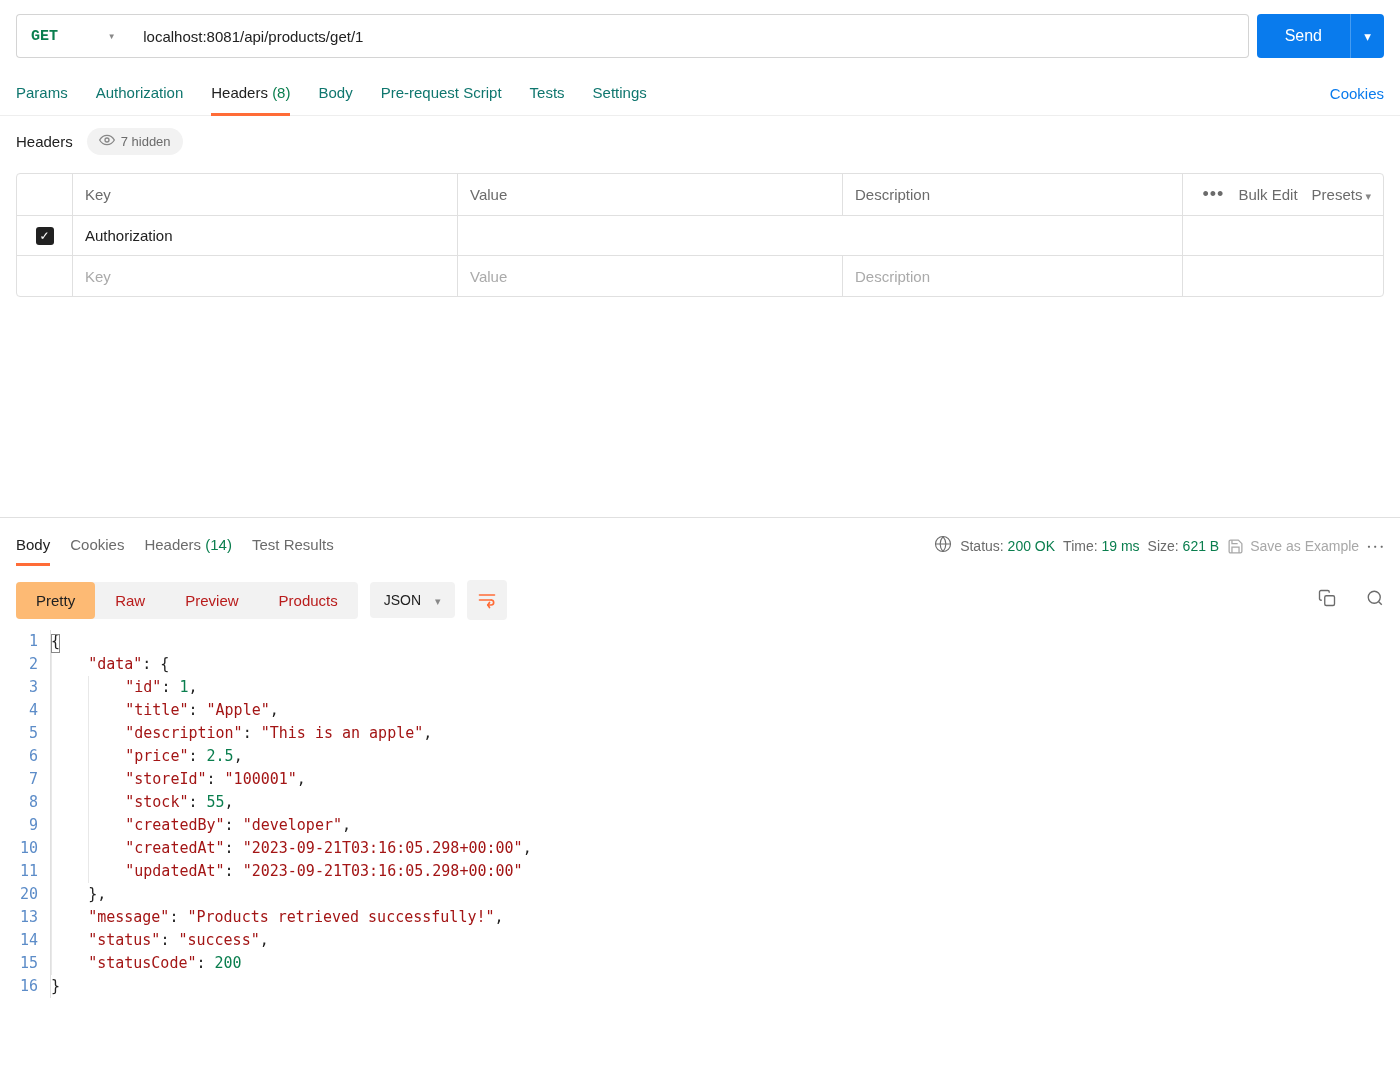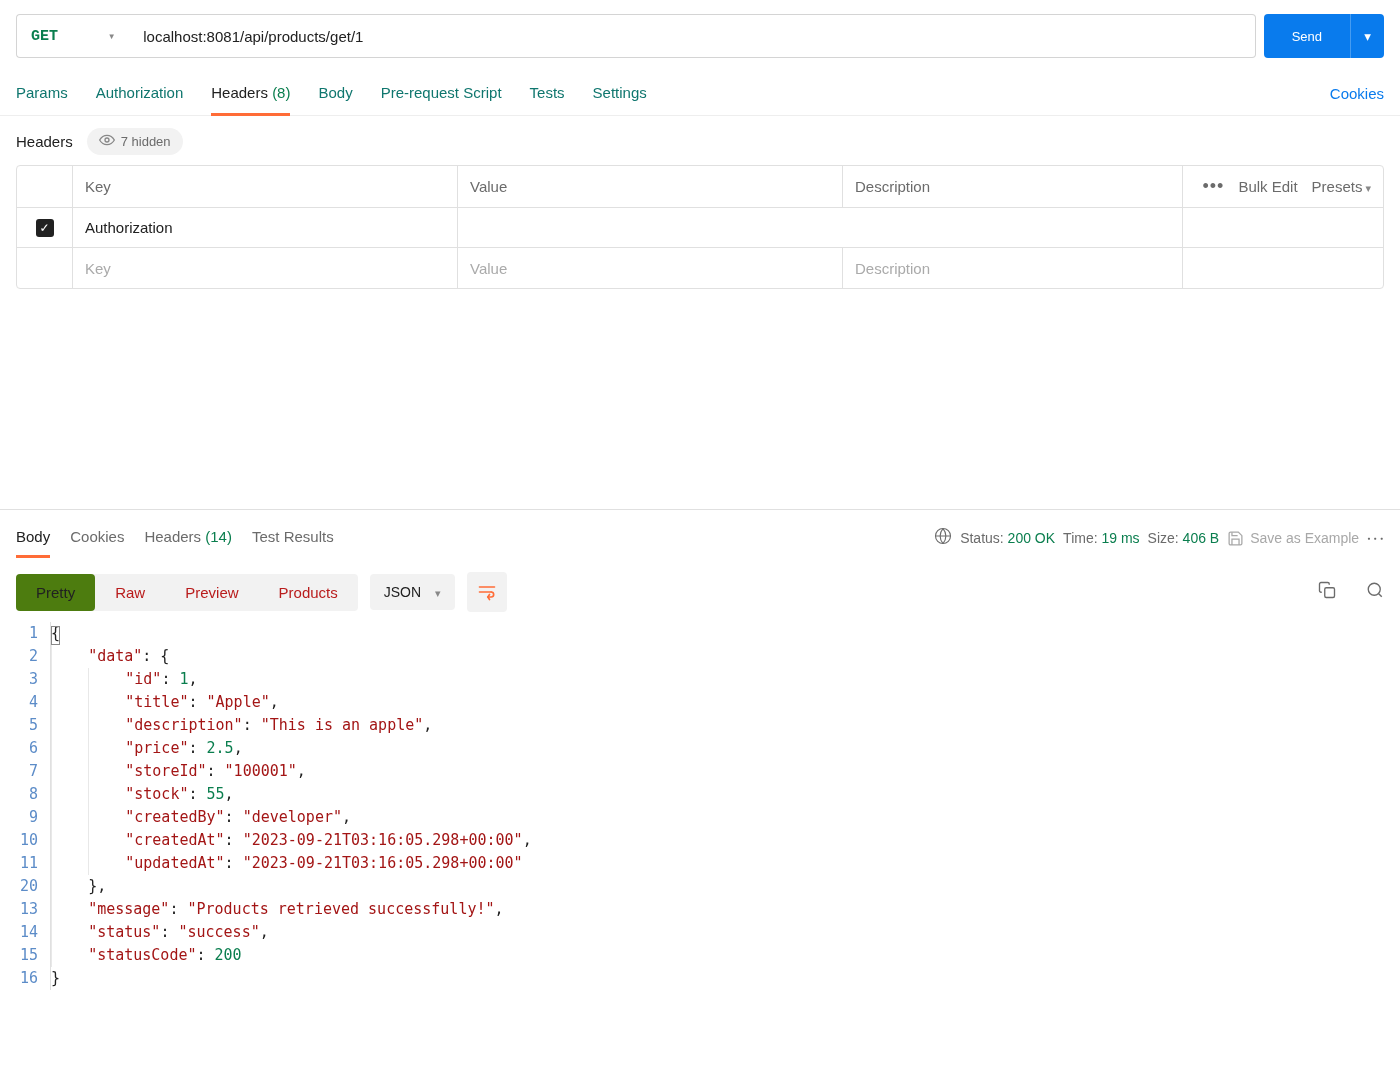--- a/index.html
+++ b/index.html
@@ -4,39 +4,39 @@
 <style>
 * { box-sizing: border-box; margin: 0; padding: 0; }
 body { font-family: -apple-system, BlinkMacSystemFont, "Segoe UI", sans-serif; font-size: 14px; color: #212121; background: #fff; width: 1400px; height: 1067px; overflow: hidden; }
 
 
 .request-bar { display: flex; gap: 8px; padding: 14px 16px; }
 .method-select { display: flex; align-items: center; gap: 50px; padding: 0 14px; border: 1px solid #d4d4d4; border-right: none; border-radius: 4px 0 0 4px; height: 44px; color: #0a7e4e; font-weight: 600; font-size: 15px; font-family: Liberation Mono, monospace; }
 .method-chevron { color: #888; font-size: 12px; }
 .url-input { flex: 1; border: 1px solid #d4d4d4; border-left: none; border-radius: 0 4px 4px 0; height: 44px; padding: 0 14px; font-size: 15px; color: #212121; margin-left: -8px; }
 .send-group { display: flex; height: 44px; }
-.send-btn { background: #097bed; color: #fff; border: none; border-radius: 4px 0 0 4px; padding: 0 28px; font-size: 13px; font-weight: 500; }
+.send-btn { background: #097bed; color: #fff; border: none; border-radius: 4px 0 0 4px; padding: 0 28px; font-size: 16px; font-weight: 500; }
 .send-split { background: #097bed; border: none; border-left: 1px solid rgba(255,255,255,0.25); color: #fff; border-radius: 0 4px 4px 0; width: 34px; }
 
 
 .req-tabs { display: flex; justify-content: space-between; align-items: center; padding: 0 16px; border-bottom: 1px solid #eee; }
 .req-tabs-left { display: flex; gap: 28px; }
 .req-tab { padding: 12px 0; color: #0f766e; font-size: 15px; cursor: pointer; }
 .req-tab.active { color: #212121; font-weight: 500; border-bottom: 3px solid #ff6c37; margin-bottom: -1px; }
 .req-tab .count { color: #0a7e4e; }
 .cookies-link { color: #097bed; font-size: 15px; font-weight: 500; }
 
 
 .headers-bar { display: flex; align-items: center; gap: 14px; padding: 12px 16px 10px; }
 .headers-title { font-weight: 500; font-size: 15px; color: #212121; }
 .hidden-pill { display: flex; align-items: center; gap: 6px; background: #f2f2f2; border-radius: 16px; padding: 4px 12px; color: #6b6b6b; font-size: 13px; }
 .eye-icon { font-size: 14px; color: #888; }
 
 
-.htable { margin: 0 16px; border: 1px solid #e0e0e0; border-radius: 4px; }
+.htable { margin: 8px 16px; border: 1px solid #e0e0e0; border-radius: 4px; }
 .hrow { display: flex; border-bottom: 1px solid #e0e0e0; min-height: 40px; }
 .hrow:last-child { border-bottom: none; }
 .hcell { padding: 10px 12px; font-size: 15px; border-right: 1px solid #e0e0e0; display: flex; align-items: center; }
 .hcell:last-child { border-right: none; }
 .cell-cb { width: 56px; justify-content: center; }
 .cell-key { width: 385px; }
 .cell-val { width: 385px; }
 .cell-desc { flex: 1; }
 .cell-actions { width: 200px; justify-content: flex-end; gap: 14px; color: #6b6b6b; }
 .hhead .hcell { font-weight: 500; color: #6b6b6b; }
@@ -55,21 +55,21 @@
 .resp-meta { display: flex; align-items: center; gap: 8px; font-size: 14px; color: #6b6b6b; }
 .resp-meta .green { color: #0a7e4e; }
 .save-example { display: flex; align-items: center; gap: 6px; color: #a8a8a8; }
 .globe { font-size: 16px; }
 
 
 .fmt-bar { display: flex; justify-content: space-between; align-items: center; padding: 6px 16px 10px; }
 .fmt-left { display: flex; align-items: center; gap: 12px; }
 .seg { display: flex; background: #f2f2f2; border-radius: 4px; }
 .seg-btn { padding: 10px 20px; color: #b91c1c; font-size: 15px; }
-.seg-btn.active { background: #4d7c0f; color: #212121; border-radius: 4px; }
+.seg-btn.active { background: #fdba74; color: #212121; border-radius: 4px; }
 .fmt-select { display: flex; align-items: flex-end; gap: 14px; background: #f2f2f2; border-radius: 4px; padding: 10px 14px; font-size: 14px; font-weight: 500; }
 .wrap-btn { background: #f2f2f2; border-radius: 4px; width: 40px; height: 40px; display: flex; align-items: center; justify-content: center; color: #ff6c37; font-size: 18px; }
 .fmt-right { display: flex; gap: 30px; color: #6b6b6b; font-size: 18px; }
 
 
 .code-wrap { display: flex; padding: 0 10px; font-family: Menlo, Consolas, monospace; font-size: 15px; line-height: 23px; }
 .gutter { text-align: right; color: #5c8cc8; padding-right: 12px; user-select: none; }
 .gutter div { min-width: 28px; }
 .code { flex: 1; white-space: pre; color: #212121; border-left: 1px solid #e0e0e0; }
 .code .indent-guide { border-left: 1px solid #e8e8e8; display:inline-block; }
@@ -167,21 +167,21 @@
   </div>
   <div class="resp-meta">
     <span class="globe">
       <svg width="18" height="18" viewBox="0 0 24 24" fill="none" stroke="#6b6b6b" stroke-width="1.5">
           <circle cx="12" cy="12" r="10"></circle>
           <path d="M2 12h20M12 2a15 15 0 010 20M12 2a15 15 0 000 20"></path>
         </svg>
     </span>
     <span><span>Status:</span> <span class="green">200 OK</span></span>
     <span><span>Time:</span> <span class="green">19 ms</span></span>
-    <span><span>Size:</span> <span class="green">406 B</span></span>
+    <span><span>Size:</span> <span class="green">621 B</span></span>
     <span class="save-example">
       <svg width="17" height="17" viewBox="0 0 24 24" fill="none" stroke="#a8a8a8" stroke-width="1.8">
           <path d="M19 21H5a2 2 0 01-2-2V5a2 2 0 012-2h11l5 5v11a2 2 0 01-2 2z"></path>
           <path d="M17 21v-8H7v8M7 3v5h8"></path>
         </svg>
       <span>Save as Example</span>
     </span>
     <span class="dots" style="font-size:5px">● ● ●</span>
   </div>
 </div>

